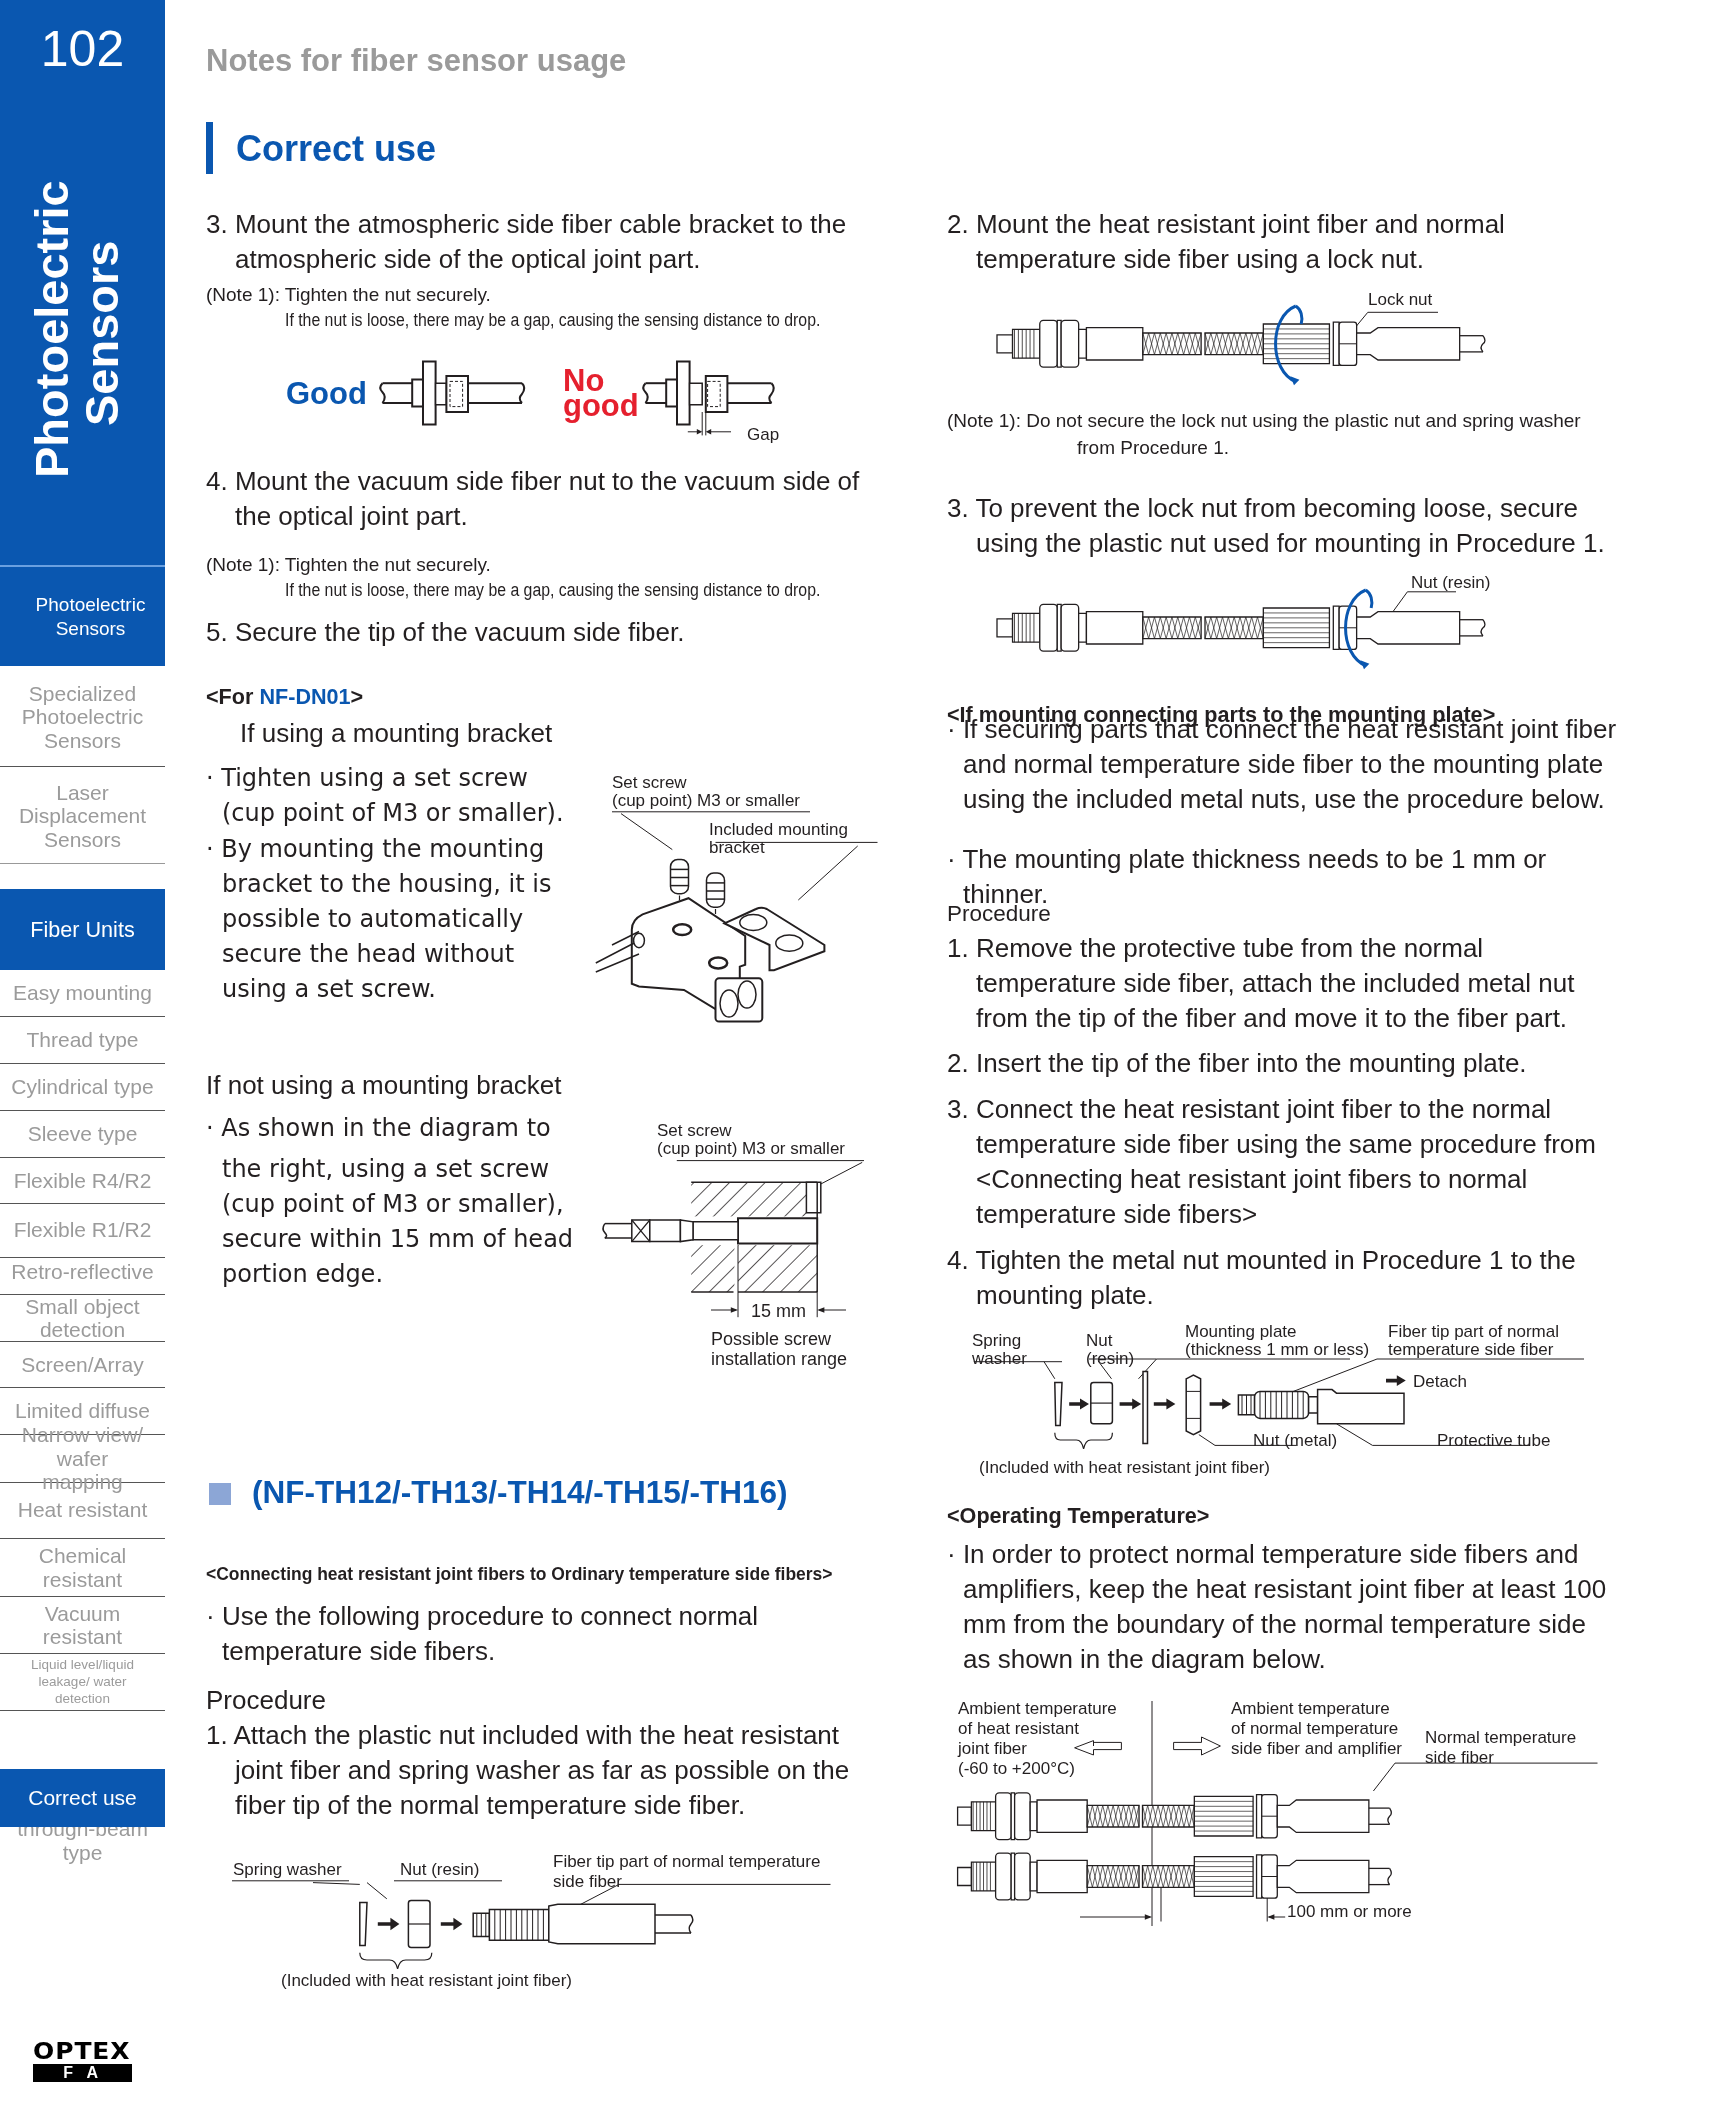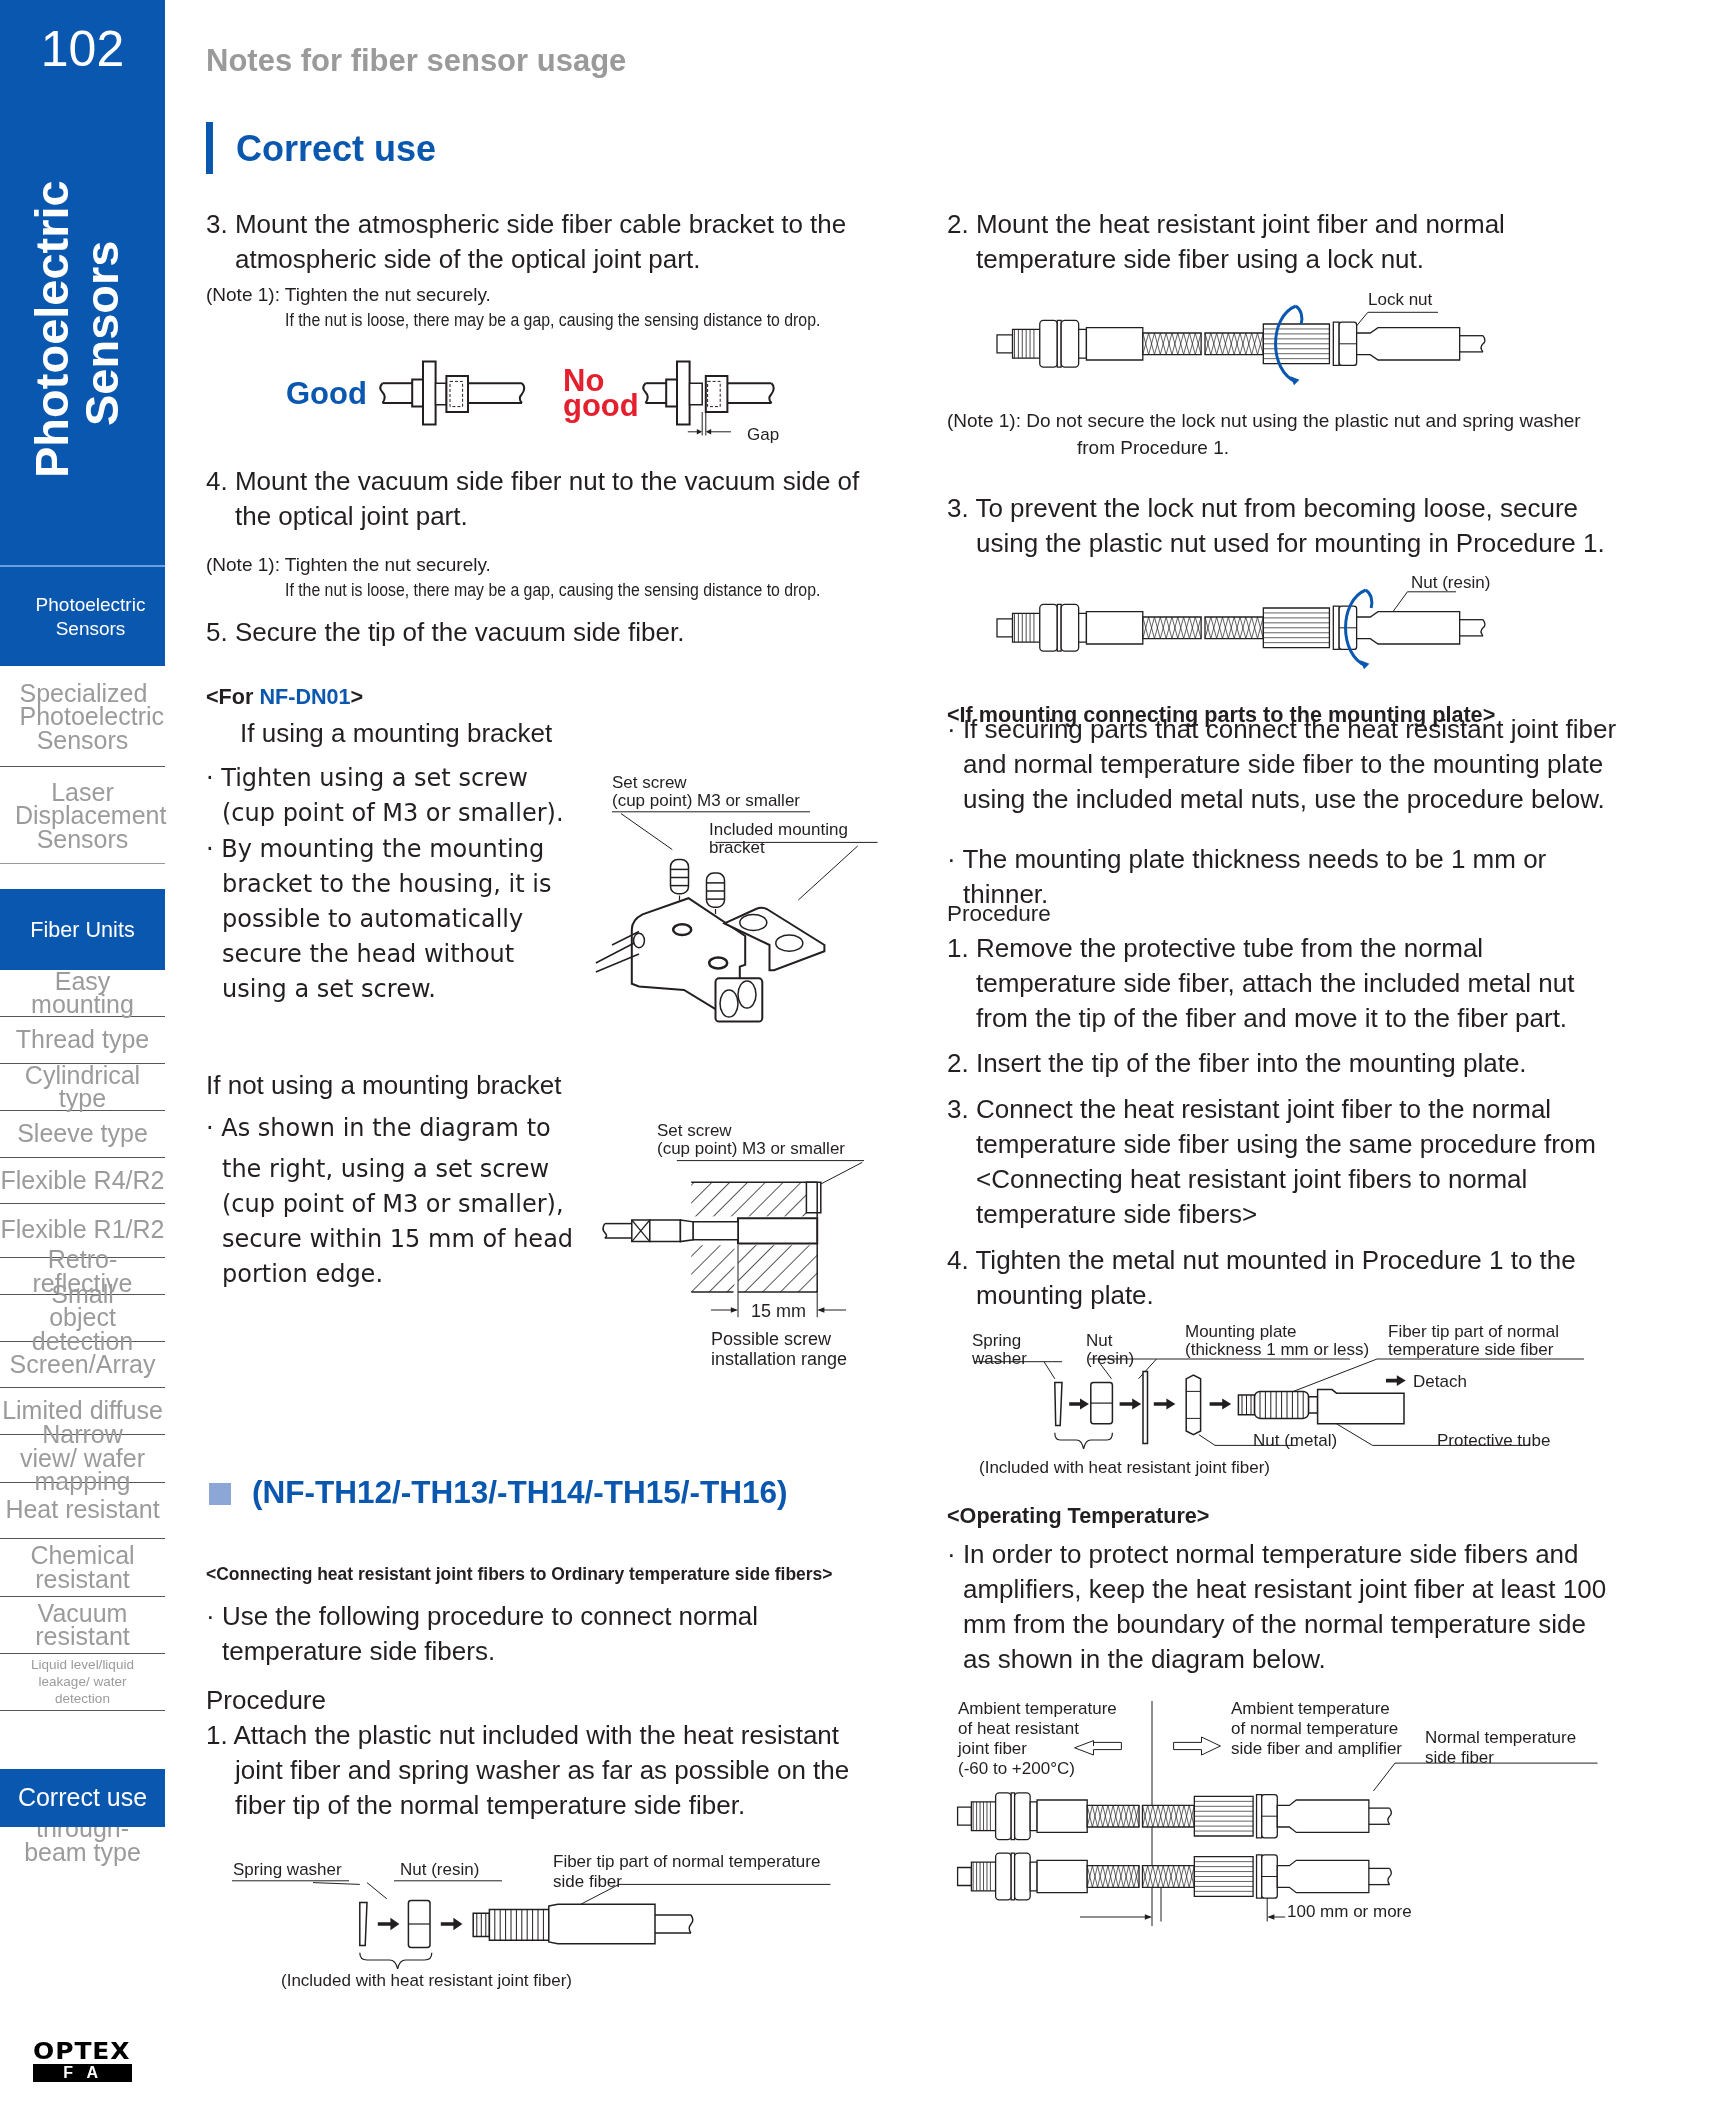--- a/index.html
+++ b/index.html
@@ -8,21 +8,21 @@
 
   
   .sidebar { position: absolute; left: 0; top: 0; width: 165px; height: 2114px; background: #fff; }
   .side-top { position: absolute; left: 0; top: 0; width: 165px; height: 567px; background: #0a57b0; }
   .page-num { position: absolute; left: 0; top: 20px; width: 165px; text-align: center; color: #fff; font-size: 50px; font-family: "Liberation Sans", sans-serif; }
   .vert-title { position: absolute; left: 27px; top: 203px; width: 117px; height: 279px; }
   .vert-title span { display: block; position: absolute; transform-origin: left top; transform: rotate(-90deg); color: #fff; font-weight: bold; font-size: 47px; white-space: nowrap; line-height: 50px; }
   .vt1 { left: 0; top: 275px; }
   .vt2 { left: 50px; top: 223px; }
   .side-section { position: absolute; left: 0; width: 165px; color: #fff; text-align: center; font-size: 19px; line-height: 23.4px; display: flex; align-items: center; justify-content: center; padding-left: 16px; }
-  .side-item { position: absolute; left: 0; width: 165px; text-align: center; color: #9b9b9b; font-size: 25px; line-height: 23.4px; display: flex; align-items: center; justify-content: center; border-bottom: 1.8px solid #555; }
+  .side-item { position: absolute; left: 0; width: 165px; text-align: center; color: #9b9b9b; font-size: 21px; line-height: 23.4px; display: flex; align-items: center; justify-content: center; border-bottom: 1.8px solid #555; }
   .side-item.small { font-size: 13.5px; line-height: 17px; }
   .side-item.active { background: #0a57b0; color: #fff; border-bottom: none; }
   .side-blue-block { position: absolute; left: 0; width: 165px; background: #0a57b0; color: #fff; text-align: center; font-size: 21.6px; display: flex; align-items: center; justify-content: center; }
   .logo { position: absolute; left: 33px; top: 2039px; width: 99px; }
   .logo-top { font-family: "DejaVu Sans", sans-serif; font-weight: bold; font-size: 25px; letter-spacing: 0.9px; color: #000; line-height: 25px; transform: scaleY(0.9); }
   .logo-bot { background: #000; color: #fff; font-weight: bold; font-size: 16px; letter-spacing: 14.4px; text-align: center; line-height: 18px; padding-left: 10.8px; }
 
   
   .header-title { position: absolute; left: 206px; top: 43px; font-size: 31px; font-weight: bold; color: #9a9a9a; }
   .section-bar { position: absolute; left: 206px; top: 122px; width: 7.2px; height: 52px; background: #0a57b0; }

